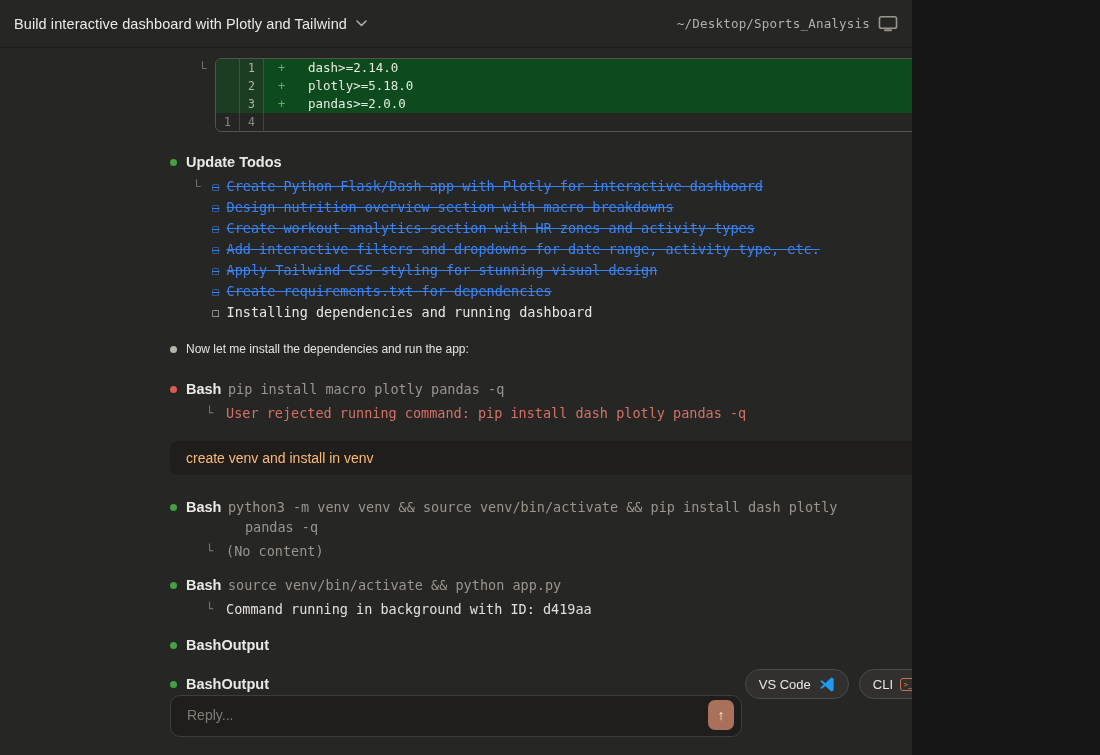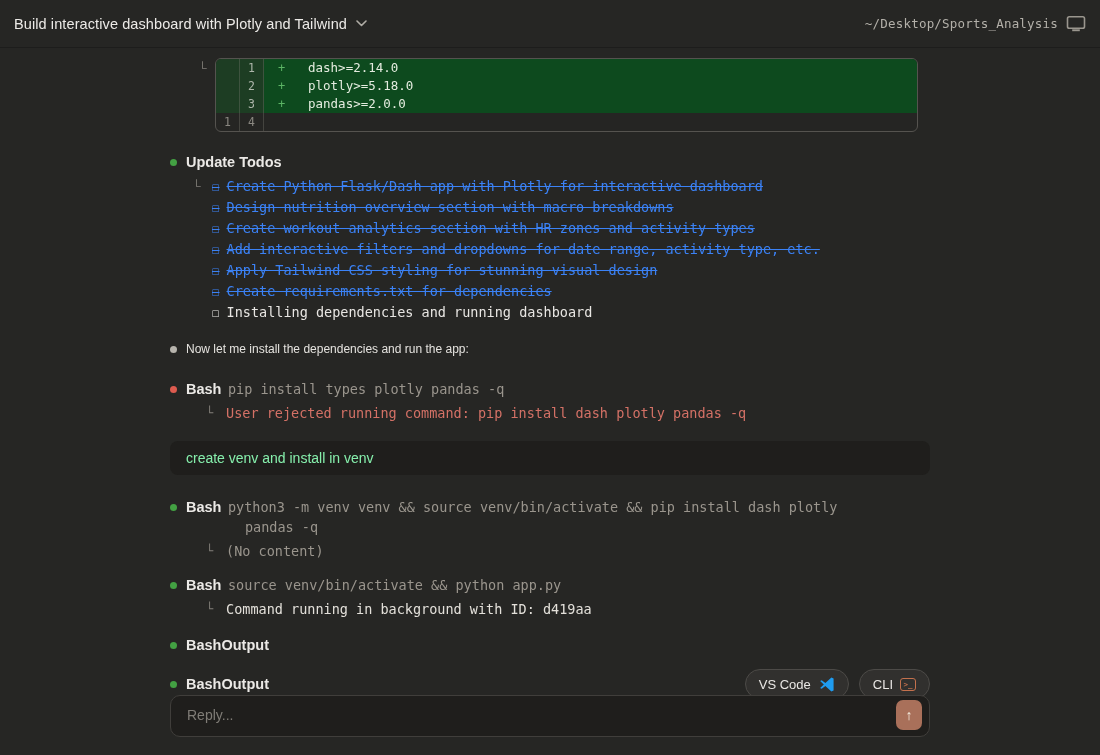--- a/index.html
+++ b/index.html
@@ -1,18 +1,18 @@
 <!DOCTYPE html>
 <html><head>
 <meta charset="utf-8">
 <style>
   * { margin:0; padding:0; box-sizing:border-box; }
   html,body { background:#161616; }
   .page {
-    position:relative; width:1100px; height:755px; overflow:hidden;
+    position:relative; width:912px; height:755px; overflow:hidden;
     background:#262624; font-family:"Liberation Sans", sans-serif;
   }
   .mono { font-family:"DejaVu Sans Mono", monospace; }
 
   
   .topbar {
     height:48px; display:flex; align-items:center; justify-content:space-between;
     padding:0 14px 0 14px; background:#262624; border-bottom:1px solid rgba(0,0,0,.22);
   }
   .tb-title { display:flex; align-items:center; gap:9px; color:#eceae7; font-size:14.5px; letter-spacing:.1px; cursor:pointer; }
@@ -56,21 +56,21 @@
   .todo-item { white-space:nowrap; }
   .todo-item.struck { color:#3b82f6; text-decoration:line-through; }
   .cbx-glyph { font-size:12.5px; margin-right:7px; }
 
   
   .mt16 { margin-top:16px; } .mt14 { margin-top:14px; }
   .mt20 { margin-top:20px; } .mt22 { margin-top:22px; } .mt8 { margin-top:8px; }
 
   
   .user-bubble { margin-top:18px; background:#1f1e1c; border-radius:8px; padding:7px 16px;
-                 color:#86efac; font-size:14px; line-height:20px; }
+                 color:#fdba74; font-size:14px; line-height:20px; }
 
   
   .output-row { display:flex; justify-content:space-between; align-items:center; }
   .btn-group { display:flex; gap:10px; }
   .pill-btn { display:flex; align-items:center; gap:7px; height:30px; padding:0 13px;
               border-radius:17px; background:#31302e; border:1px solid #4c4a47;
               color:#e9e7e4; font-size:13px; font-weight:500; cursor:pointer; }
   .cli-icon { width:16px; height:13px; border:1.5px solid #c4714d; border-radius:3px; color:#c4714d;
               display:flex; align-items:center; justify-content:center;
               font-family:"DejaVu Sans Mono", monospace; font-size:7.5px; font-weight:700; }
@@ -183,21 +183,21 @@
 
     <div class="turn mt16">
       <span class="bullet" style="background:#b7b4ad"></span>
       <span class="note-text">Now let me install the dependencies and run the app:</span>
     </div>
 
     <div class="turn mt20">
       <span class="bullet" style="background:#dd5b4f"></span>
       <span>
         <span class="hdr-label">Bash</span>
-        <span class="cmd">pip install types plotly pandas -q</span>
+        <span class="cmd">pip install macro plotly pandas -q</span>
       </span>
     </div>
     <div class="result-line">
       <span class="elbow">└</span>
       <span class="res-red">User rejected running command: pip install dash plotly pandas -q</span>
     </div>
 
     <div class="user-bubble">
       <span>create venv and install in venv</span>
     </div>

